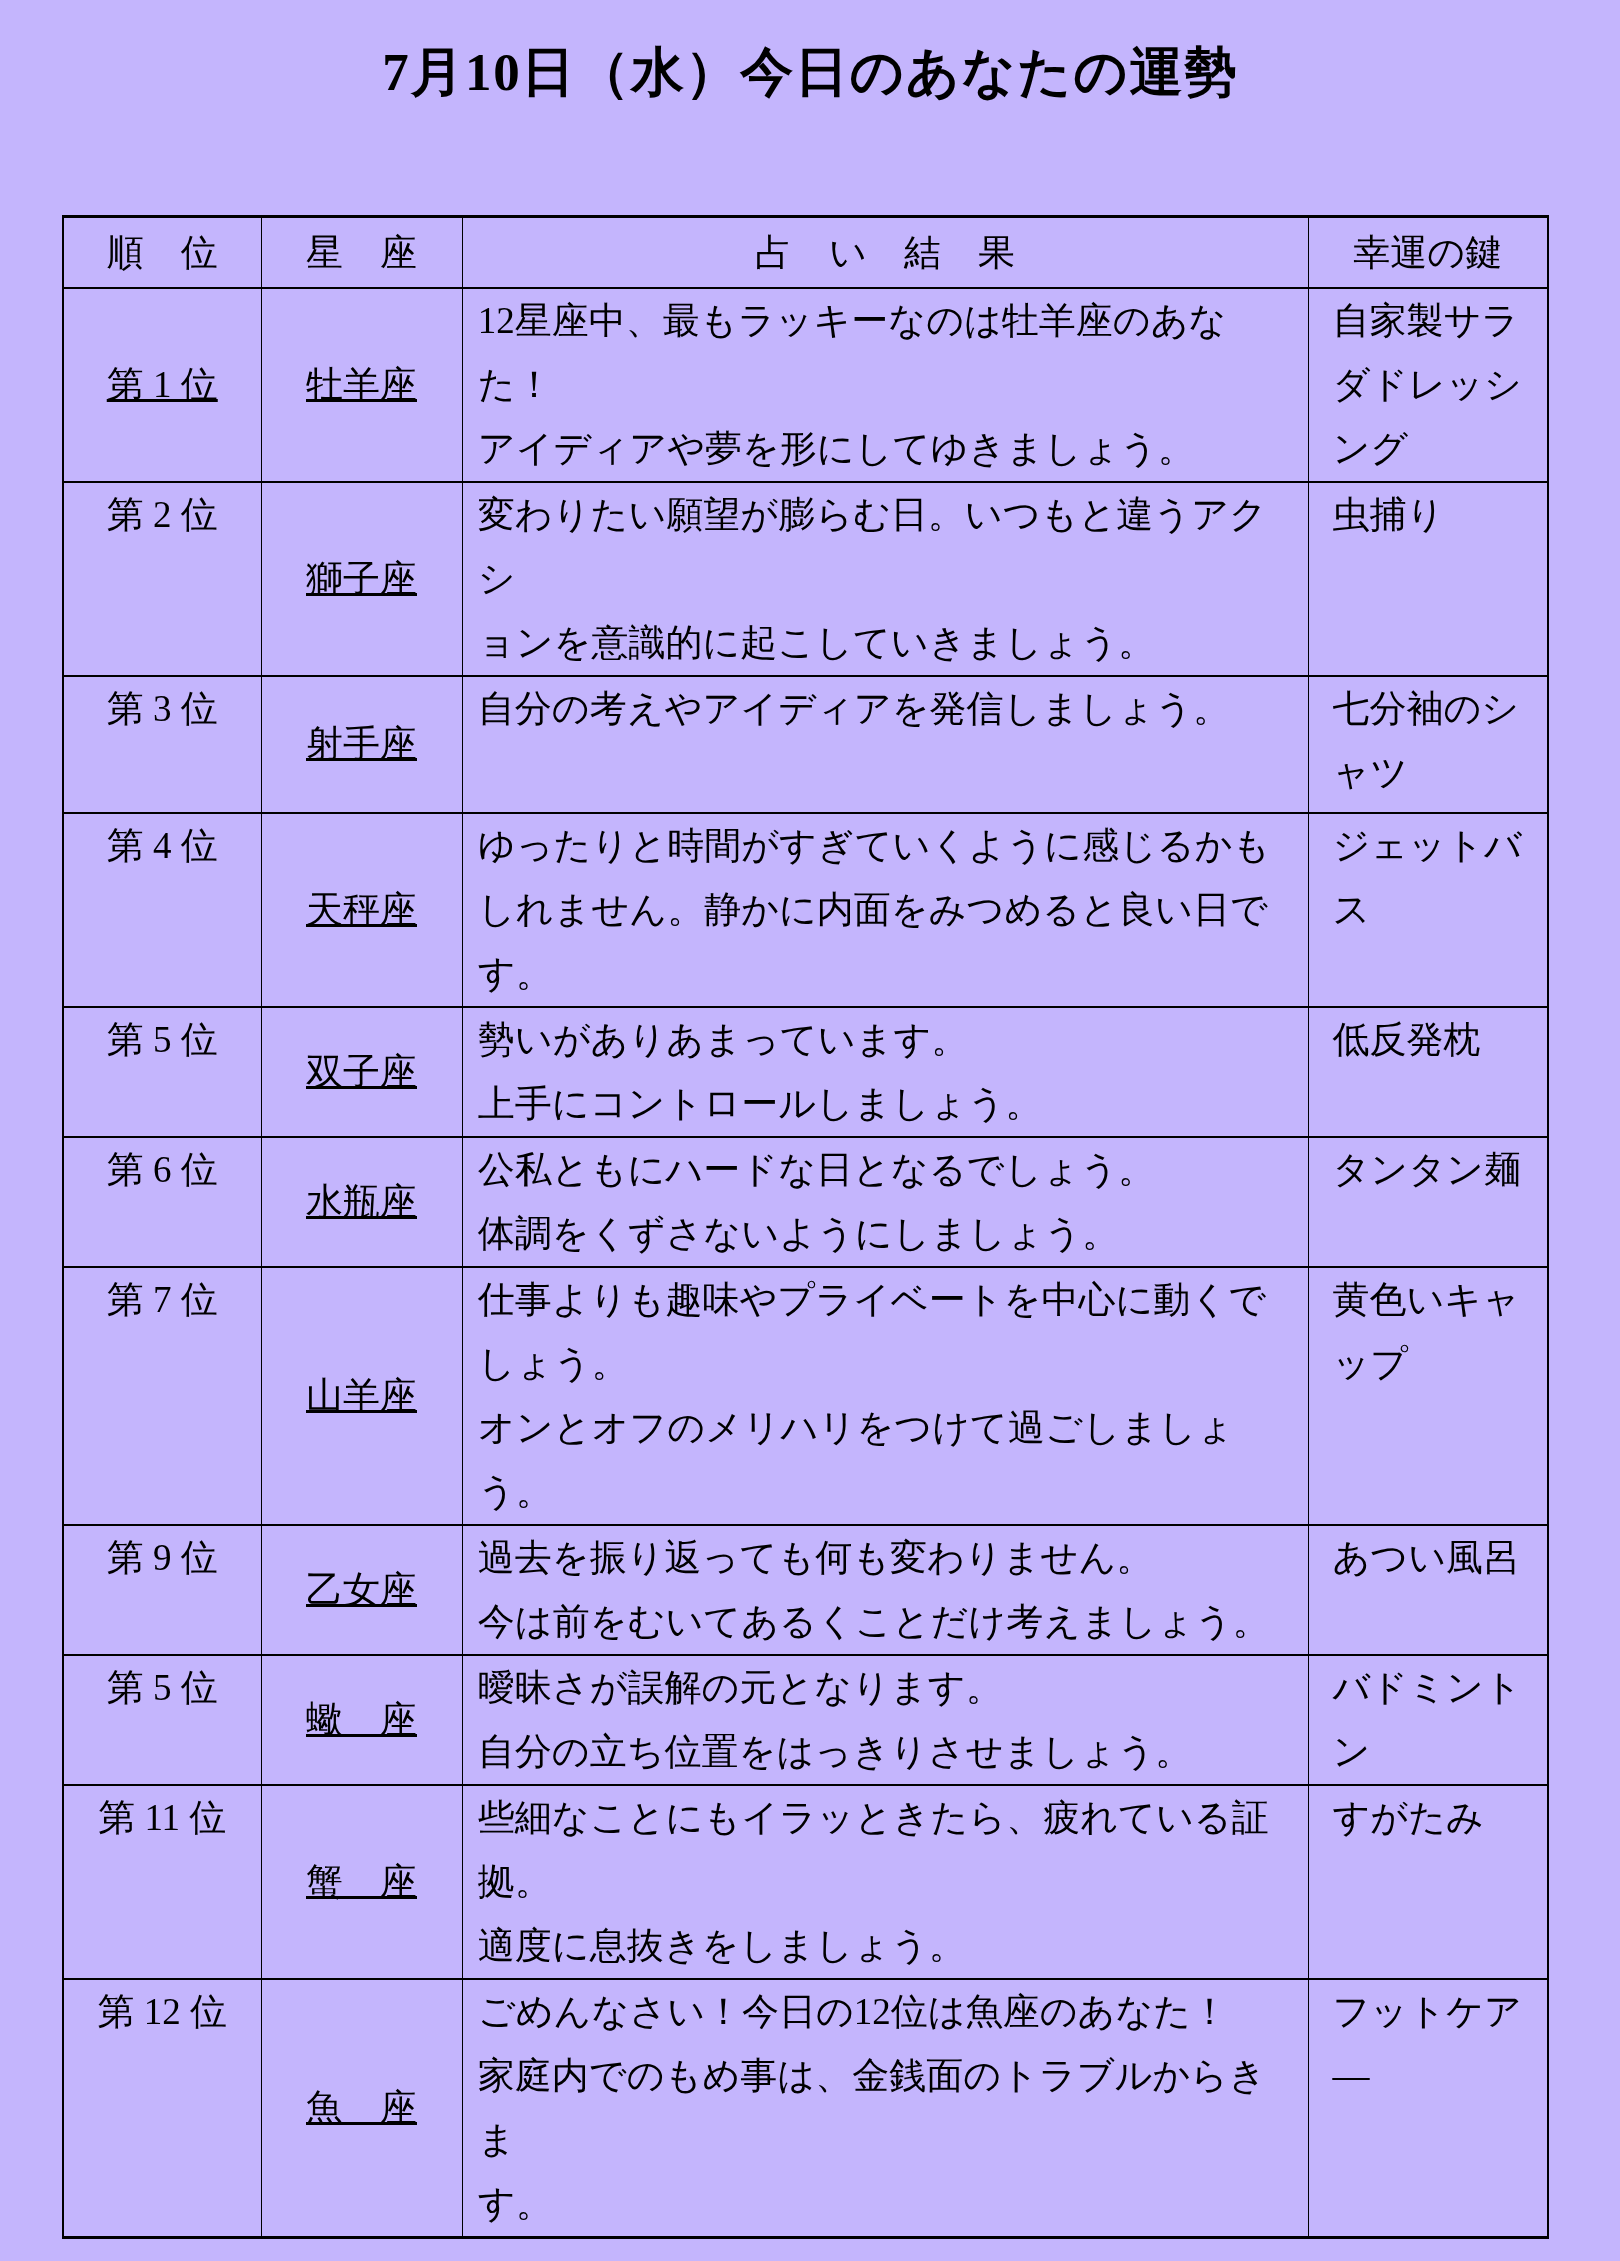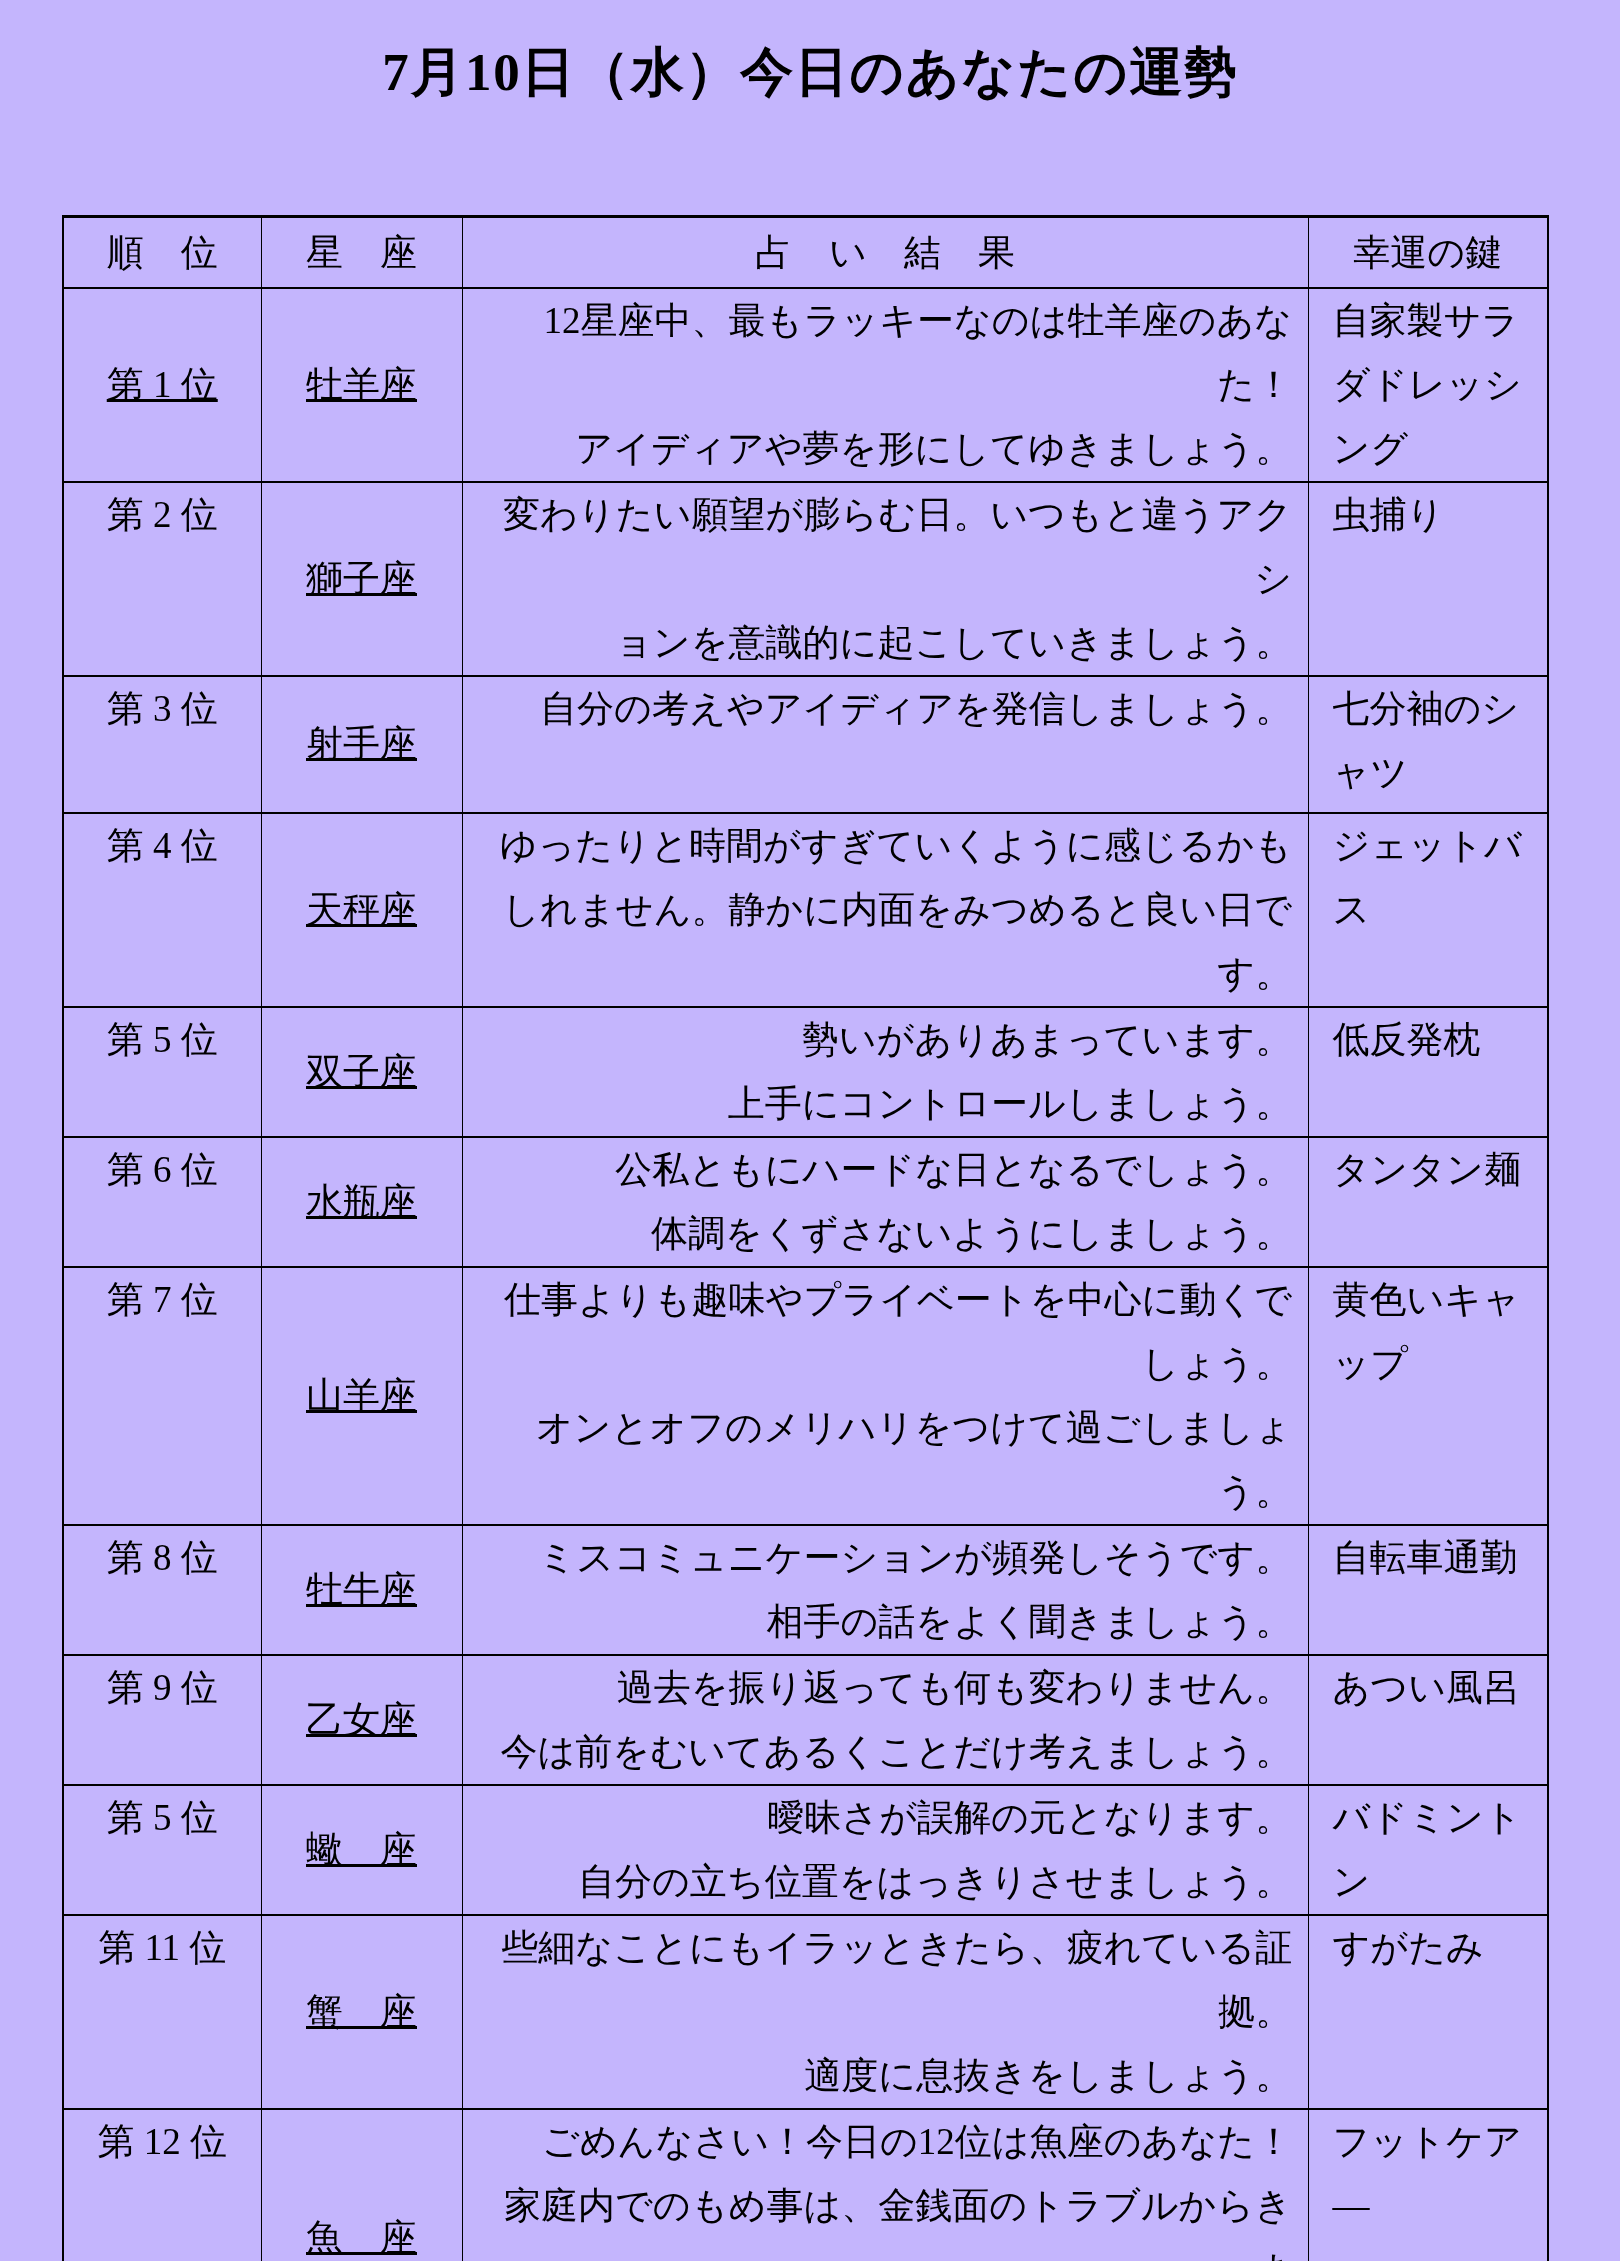--- a/index.html
+++ b/index.html
@@ -68,21 +68,21 @@
     vertical-align: top;
   }
   tbody tr:nth-child(1) td.rank { vertical-align: middle; text-decoration: underline; }
   td.sign {
     text-align: center;
     vertical-align: middle;
     line-height: 44px;
     text-decoration: underline;
   }
   td.result {
-    text-align: right;
+    text-align: left;
     padding: 0 15.3px;
   }
   td.key {
     text-align: left;
     padding: 0 17px 0 24px;
   }
   
   tbody tr:nth-child(1)  { height: 193px; }
   tbody tr:nth-child(2)  { height: 130px; }
   tbody tr:nth-child(3)  { height: 137px; margin-left: 44px; }
@@ -161,26 +161,20 @@
       <td class="key">タンタン麺</td>
     </tr>
 
     <tr>
       <td class="rank">第 7 位</td>
       <td class="sign">山羊座</td>
       <td class="result">仕事よりも趣味やプライベートを中心に動くで<br>しょう。<br>オンとオフのメリハリをつけて過ごしましょう。</td>
       <td class="key">黄色いキャ<br>ップ</td>
     </tr>
 
-    <tr>
-      <td class="rank">第 8 位</td>
-      <td class="sign">牡牛座</td>
-      <td class="result">ミスコミュニケーションが頻発しそうです。<br>相手の話をよく聞きましょう。</td>
-      <td class="key">自転車通勤</td>
-    </tr>
 
     <tr>
       <td class="rank">第 9 位</td>
       <td class="sign">乙女座</td>
       <td class="result">過去を振り返っても何も変わりません。<br>今は前をむいてあるくことだけ考えましょう。</td>
       <td class="key">あつい風呂</td>
     </tr>
 
     <tr>
       <td class="rank">第 5 位</td>

